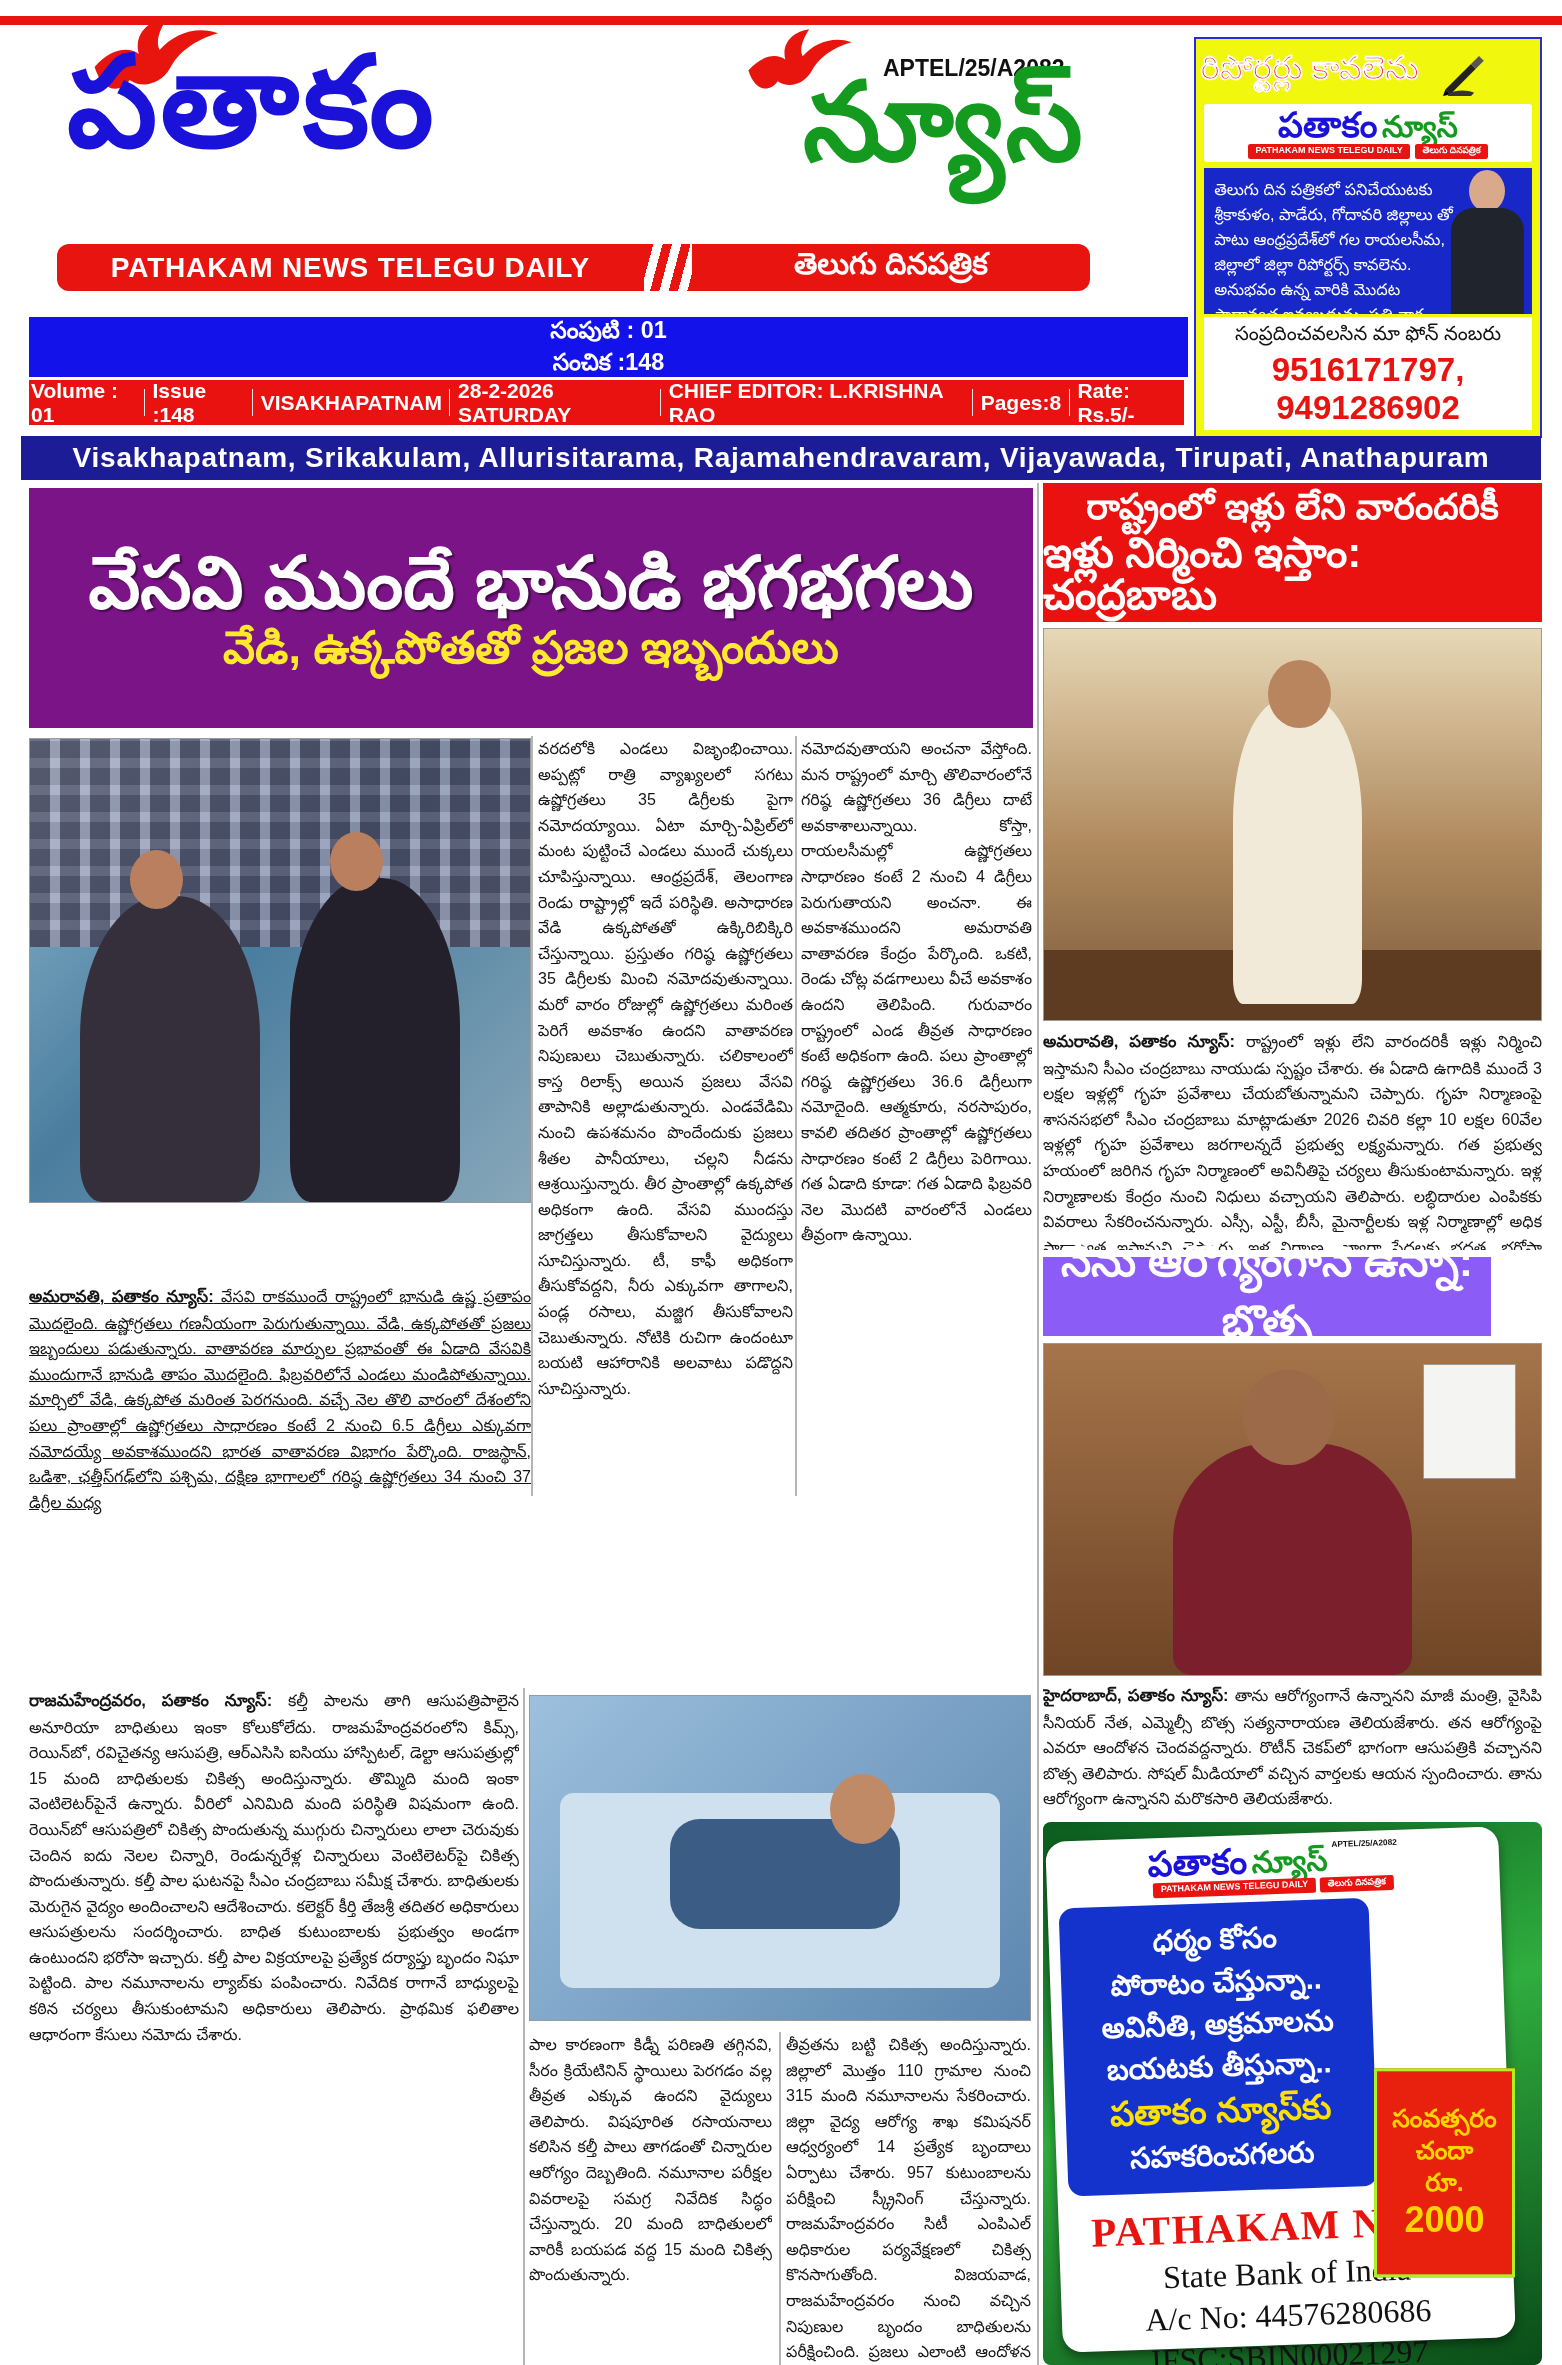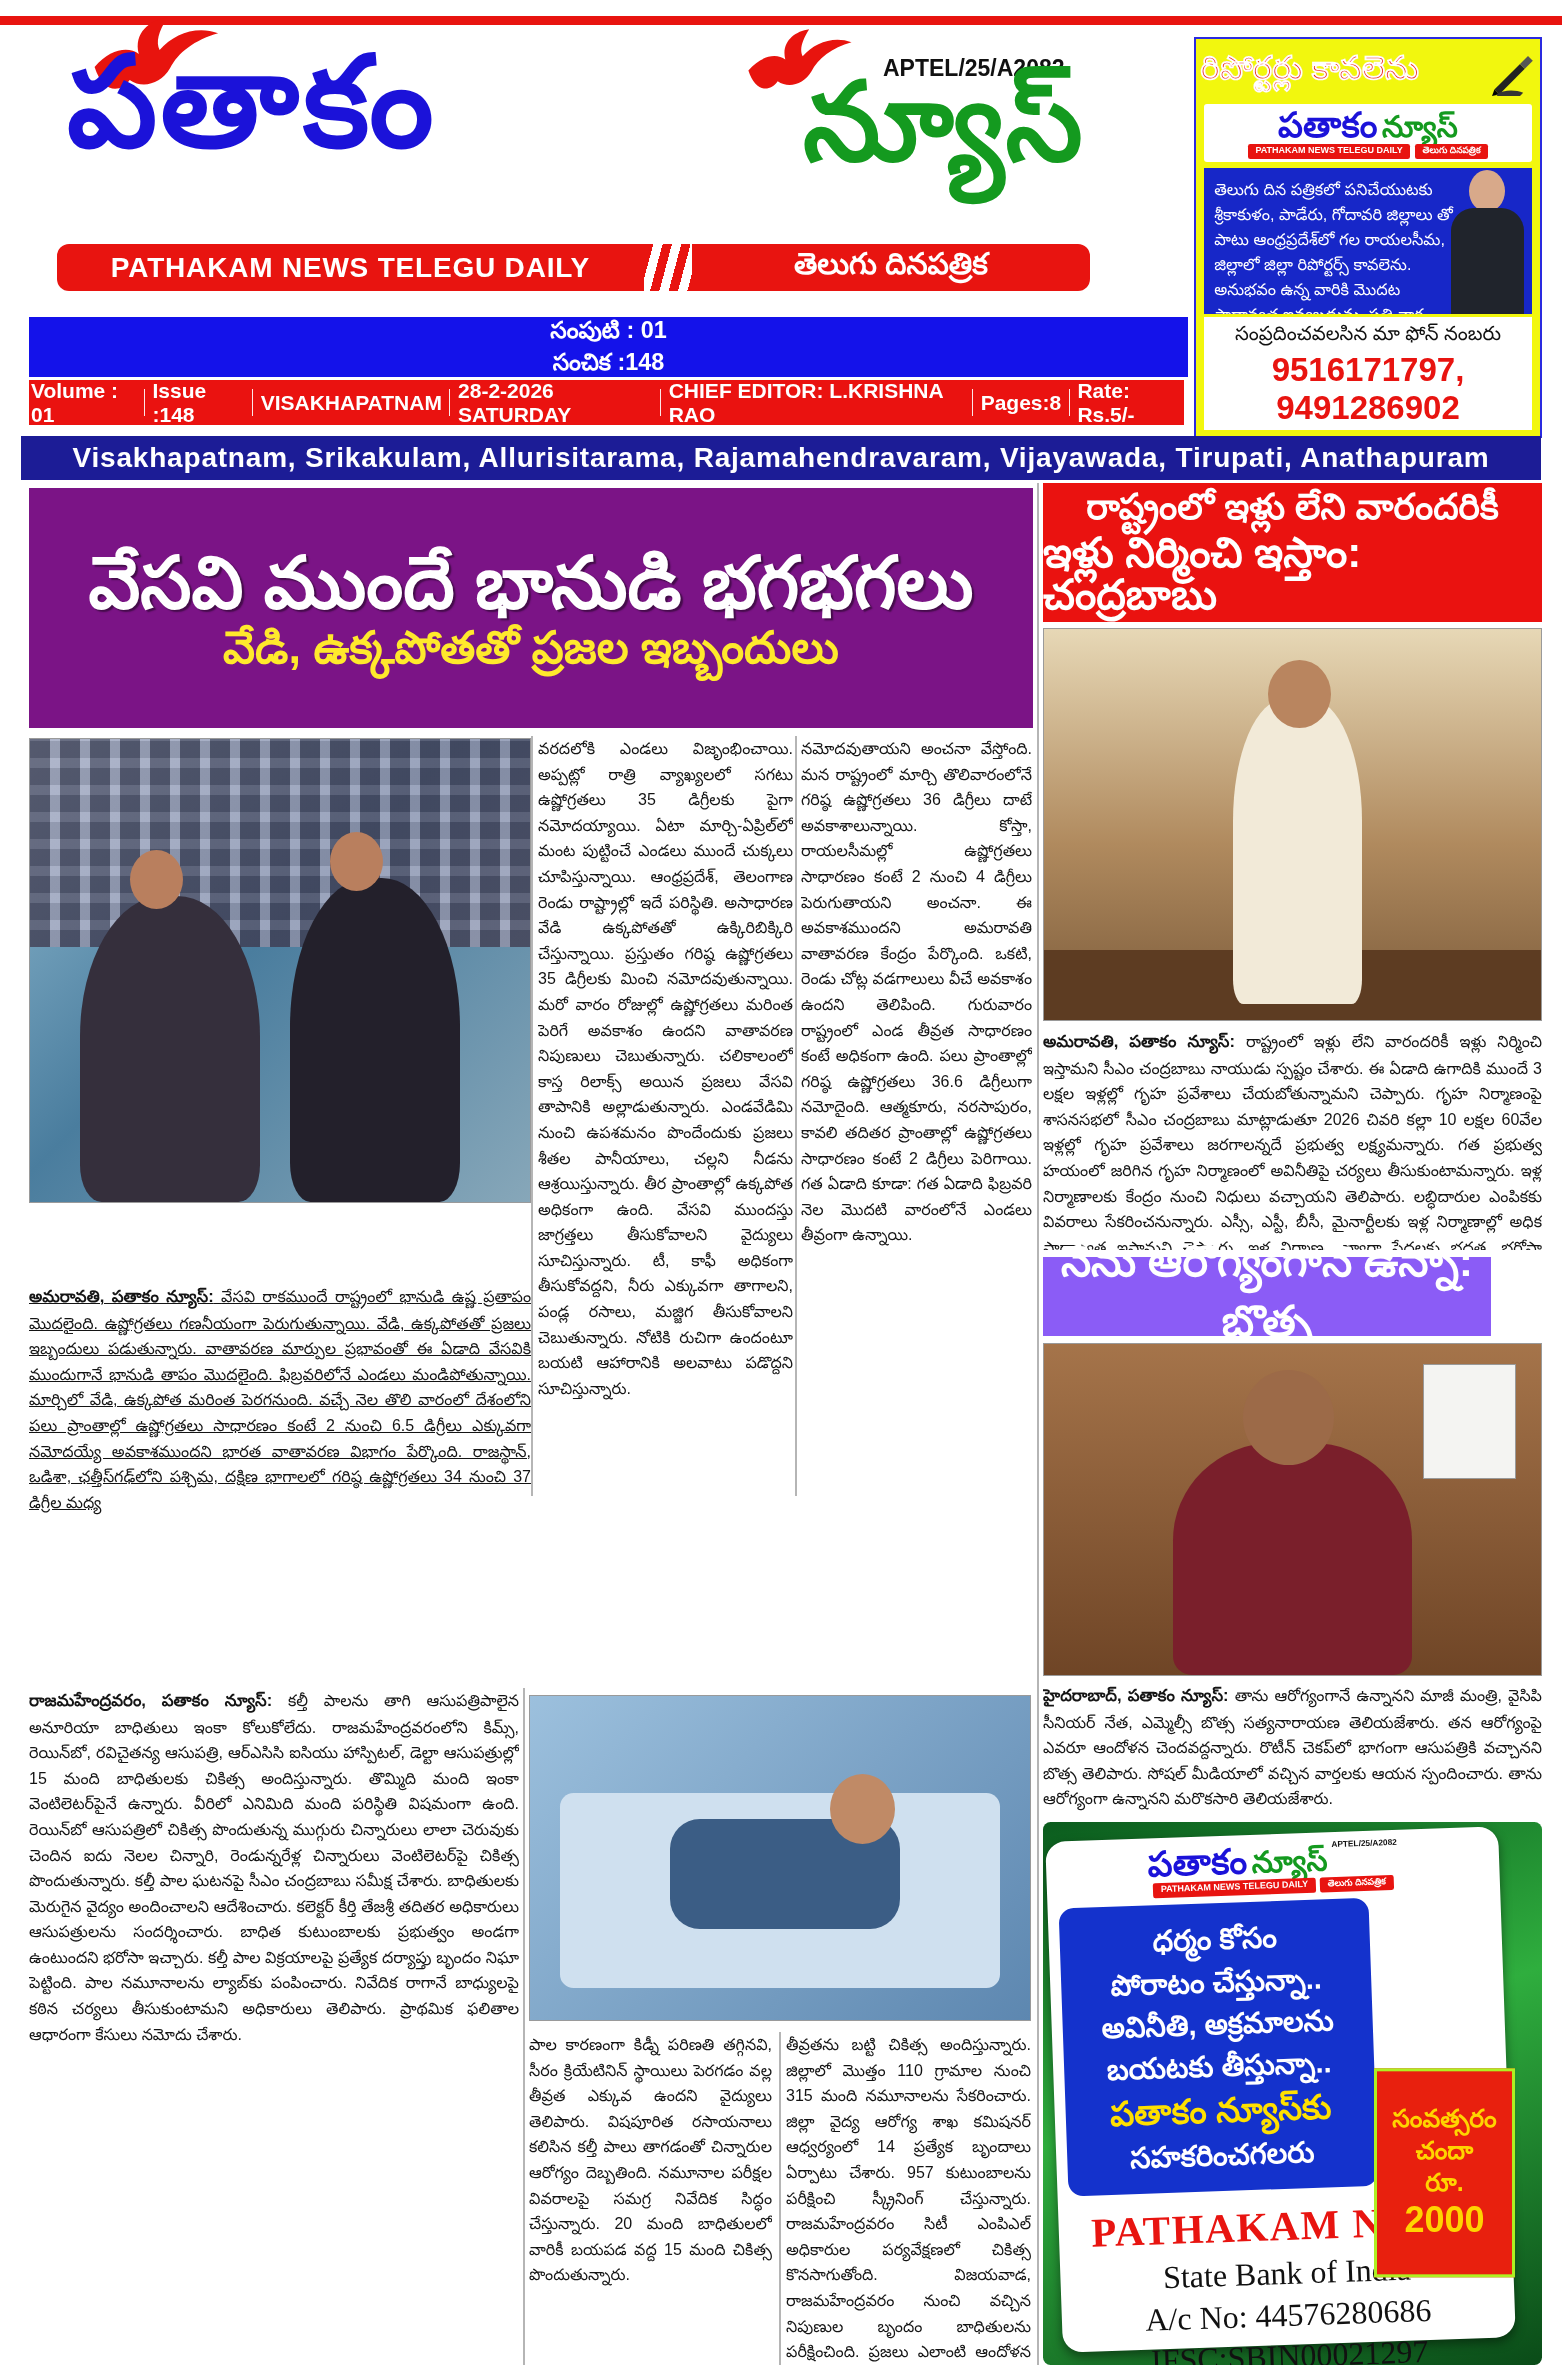--- a/index.html
+++ b/index.html
@@ -24,21 +24,21 @@
   .te-bar{left:29px;top:301px;width:1159px;height:60px;background:#1412ea;color:#fff;font-weight:bold;
           font-size:23.4px;display:flex;align-items:center;justify-content:space-around;padding:0 10.6px;box-sizing:border-box;flex-direction:column;}
   .en-bar{left:29px;top:364px;width:1155px;height:45px;background:#ea1210;color:#fff;font-weight:bold;
           font-size:21px;display:flex;align-items:center;justify-content:space-between;padding:0 2px;box-sizing:border-box;}
   .bar-sep{display:inline-block;width:0;height:1.3em;border-left:1.5px solid rgba(255,255,255,.9);margin:0 7.6px;}
   .cities-bar{left:21px;top:420px;width:1520px;height:44px;background:#1c1c96;color:#fff;font-weight:bold;
           font-size:28px;display:flex;align-items:center;justify-content:center;letter-spacing:0.8px;}
   
   .rep-ad{left:1194px;top:21px;width:348px;height:401px;background:#f2f70e;border:2.3px solid #2a2ae0;
           box-sizing:border-box;display:flex;flex-direction:column;}
-  .rep-title{display:flex;align-items:center;justify-content:space-between;gap:20px;padding:9px 4.5px 4.5px 4.5px;}
+  .rep-title{display:flex;align-items:center;justify-content:flex-start;gap:20px;padding:9px 4.5px 4.5px 4.5px;}
   .rep-title span{color:#e81410;font-size:32.5px;font-weight:bold;-webkit-text-stroke:0.8px #fff;}
   .mini-card{background:#fff;margin:3px 7.6px;padding:3px 6px;border-radius:3px;}
   .mini-mast{display:flex;align-items:flex-end;justify-content:center;gap:4.5px;line-height:1;}
   .mm-blue{color:#1b12d9;font-weight:bold;font-size:35px;}
   .mm-green{color:#149a1f;font-weight:bold;font-size:30px;}
   .mm-reg{font-size:8.3px;font-weight:bold;color:#111;align-self:flex-start;}
   .mm-strip{display:flex;gap:4.5px;justify-content:center;margin-top:2.3px;}
   .mm-strip span{background:#e81410;color:#fff;font-size:9px;font-weight:bold;padding:1.5px 7.6px;border-radius:2.3px;}
   .rep-blue{position:relative;background:#1727c8;color:#fff;margin:3px 7.6px;padding:9px 10.6px;flex:1;overflow:hidden;}
   .rep-body{font-size:16.2px;line-height:1.55;width:78%;}

